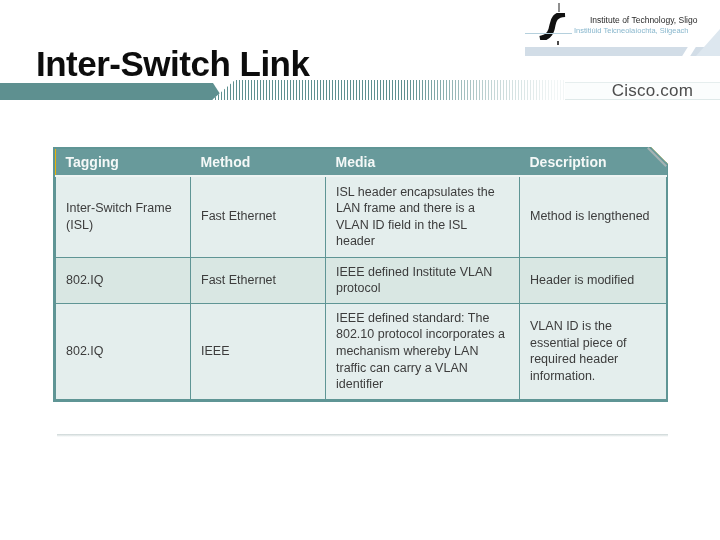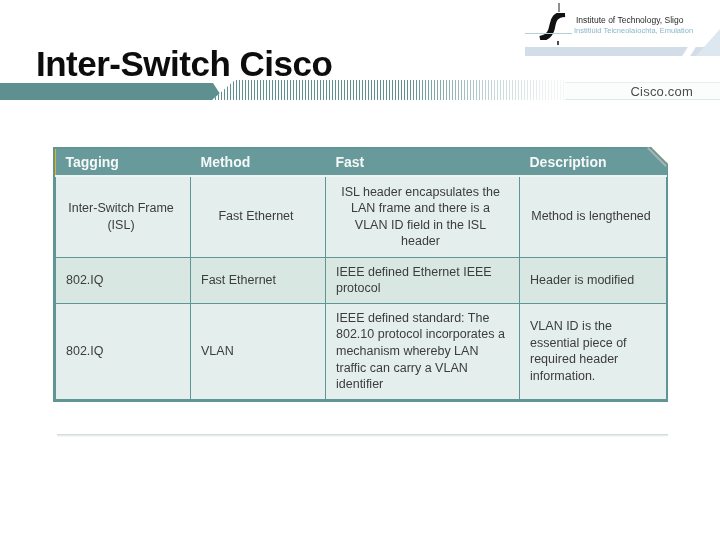--- a/index.html
+++ b/index.html
@@ -9,81 +9,81 @@
   .slide { position:absolute; inset:0; width:720px; height:540px; background:#ffffff; }
 
   
   .title { position:absolute; left:36px; top:44px; font-size:35px; font-weight:bold;
            color:#0d0d0d; letter-spacing:-0.5px; white-space:nowrap; }
 
   
   .logo { position:absolute; left:525px; top:0; width:195px; height:62px; }
   .logo .tick { position:absolute; left:33px; top:3px; width:2px; height:9px; background:#8f8f8f; }
   .logo .swoosh { position:absolute; left:13px; top:13px; width:30px; height:27px; }
-  .logo .name-en { position:absolute; left:51px; top:15px; font-size:8.5px; color:#2a2a2a; white-space:nowrap; }
+  .logo .name-en { position:absolute; left:65px; top:15px; font-size:8.5px; color:#2a2a2a; white-space:nowrap; }
   .logo .name-ga { position:absolute; left:49px; top:26px; font-size:7.5px; color:#88b7cd; white-space:nowrap; }
   .logo .underline { position:absolute; left:0; top:33px; width:47px; height:1px; background:#b5d0dd; }
   .logo .dot { position:absolute; left:32px; top:41px; width:2px; height:4px; background:#4a4a4a; }
   .logo .band { position:absolute; left:0; top:47px; width:195px; height:9px; background:#d2dde7; }
   .logo .band-slit { position:absolute; left:160px; top:47px; width:8px; height:9px; background:#ffffff; transform:skewX(-32deg); }
   .logo .band-swoosh { position:absolute; left:171px; top:29px; width:24px; height:27px; background:#dde7ef;
                        clip-path:polygon(100% 0, 100% 100%, 0 100%); }
 
   
   .bar-teal { position:absolute; left:0; top:83px; width:224px; height:17px; background:#5e9090;
               clip-path:polygon(0 0, calc(100% - 11px) 0, 100% 100%, 0 100%); }
   .bar-stripes { position:absolute; left:212px; top:80px; width:353px; height:20px;
               background-image:
                 linear-gradient(90deg, rgba(255,255,255,0) 0%, rgba(255,255,255,0) 55%, rgba(255,255,255,0.65) 80%, rgba(255,255,255,0.92) 97%),
                 repeating-linear-gradient(90deg, #5e9090 0 1px, rgba(255,255,255,0) 1px 3px);
               background-color:#ffffff;
               clip-path:polygon(0 100%, 23px 0, 100% 0, 100% 100%); }
   .bar-right { position:absolute; left:565px; top:82px; width:155px; height:18px; background:#fbfdfd;
                border-top:1px solid #e6eeee; border-bottom:1px solid #dfe9e9;
                display:flex; align-items:center; justify-content:flex-end; padding-right:27px; }
-  .cisco { font-size:13px; color:#4d4d4d; letter-spacing:0.2px; }
+  .cisco { font-size:17px; color:#4d4d4d; letter-spacing:0.2px; }
 
   
   .tablewrap { position:absolute; left:53px; top:147px; width:615px; border:2px solid #5f9595;
                background:#eab308;
                clip-path:polygon(0 0, calc(100% - 17px) 0, 100% 17px, 100% 100%, 0 100%); }
   .tablewrap table { border-collapse:collapse; width:100%; table-layout:fixed; }
   col.c1 { width:135px; } col.c2 { width:135px; } col.c3 { width:194px; } col.c4 { width:147px; }
   thead th { background:#689a9b; color:#f4f8f7; font-size:14px; font-weight:bold; text-align:left;
              height:27px; padding:2px 4px 3px 10px; border-bottom:2px solid #eef4f3; }
   tbody td { border:1px solid #5f9595; vertical-align:middle; font-size:12.5px; line-height:1.33;
              color:#3c3c3c; padding:6px 14px 6px 10px; }
   tr.light td { background:#e4eeed; }
   tr.dark  td { background:#d9e7e3; }
-  tr.r1 td { height:81px;text-align:center; }
+  tr.r1 td { height:81px; }
   tr.r2 td { height:41px; }
   tr.r3 td { height:92px; }
   tr.r4 td { height:39px; }
   .fold-line { position:absolute; top:7px; right:-4px; width:26px; height:2px; background:#a6b4b4;
                transform:rotate(45deg); }
   .table-shadow { position:absolute; left:57px; top:434px; width:611px; height:3px;
                   background:linear-gradient(#ccd6d6, rgba(255,255,255,0)); }
 
   
   .pagenum { position:absolute; left:661px; top:545px; font-size:10.5px; color:#7d7d7d; }
 </style>
 </head>
 <body>
 
 <div class="slide">
 
-  <div class="title">Inter-Switch Cisco</div>
+  <div class="title">Inter-Switch Link</div>
 
   <div class="logo">
     <div class="tick"></div>
     <svg class="swoosh" viewBox="0 0 30 27">
       <path d="M27 1 C17 1.5 15.5 7 14.5 12 C13.5 18 12 24 2 26" fill="none" stroke="#111111" stroke-width="6"></path>
     </svg>
     <div class="name-en">Institute of Technology, Sligo</div>
-    <div class="name-ga">Institiúid Teicneolaíochta, Emulation</div>
+    <div class="name-ga">Institiúid Teicneolaíochta, Sligeach</div>
     <div class="underline"></div>
     <div class="dot"></div>
     <div class="band"></div>
     <div class="band-slit"></div>
     <div class="band-swoosh"></div>
   </div>
 
   <div class="bar-teal"></div>
   <div class="bar-stripes"></div>
   <div class="bar-right">
@@ -95,40 +95,40 @@
       <colgroup>
           <col class="c1">
           <col class="c2">
           <col class="c3">
           <col class="c4">
         </colgroup>
       <thead>
         <tr>
           <th>Tagging</th>
           <th>Method</th>
-          <th>Fast</th>
+          <th>Media</th>
           <th>Description</th>
         </tr>
       </thead>
       <tbody>
         <tr class="r1 light">
           <td>Inter-Switch Frame (ISL)</td>
           <td>Fast Ethernet</td>
           <td>ISL header encapsulates the LAN frame and there is a VLAN ID field in the ISL header</td>
           <td>Method is lengthened</td>
         </tr>
         <tr class="r2 dark">
           <td>802.IQ</td>
           <td>Fast Ethernet</td>
-          <td>IEEE defined Ethernet IEEE protocol</td>
+          <td>IEEE defined Institute VLAN protocol</td>
           <td>Header is modified</td>
         </tr>
         <tr class="r3 light">
           <td>802.IQ</td>
-          <td>VLAN</td>
+          <td>IEEE</td>
           <td>IEEE defined standard: The 802.10 protocol incorporates a mechanism whereby LAN traffic can carry a VLAN identifier</td>
           <td>VLAN ID is the essential piece of required header information.</td>
         </tr>
       </tbody>
     </table>
     <div class="fold-line"></div>
   </div>
   <div class="table-shadow"></div>
 
   <div class="pagenum">13</div>

